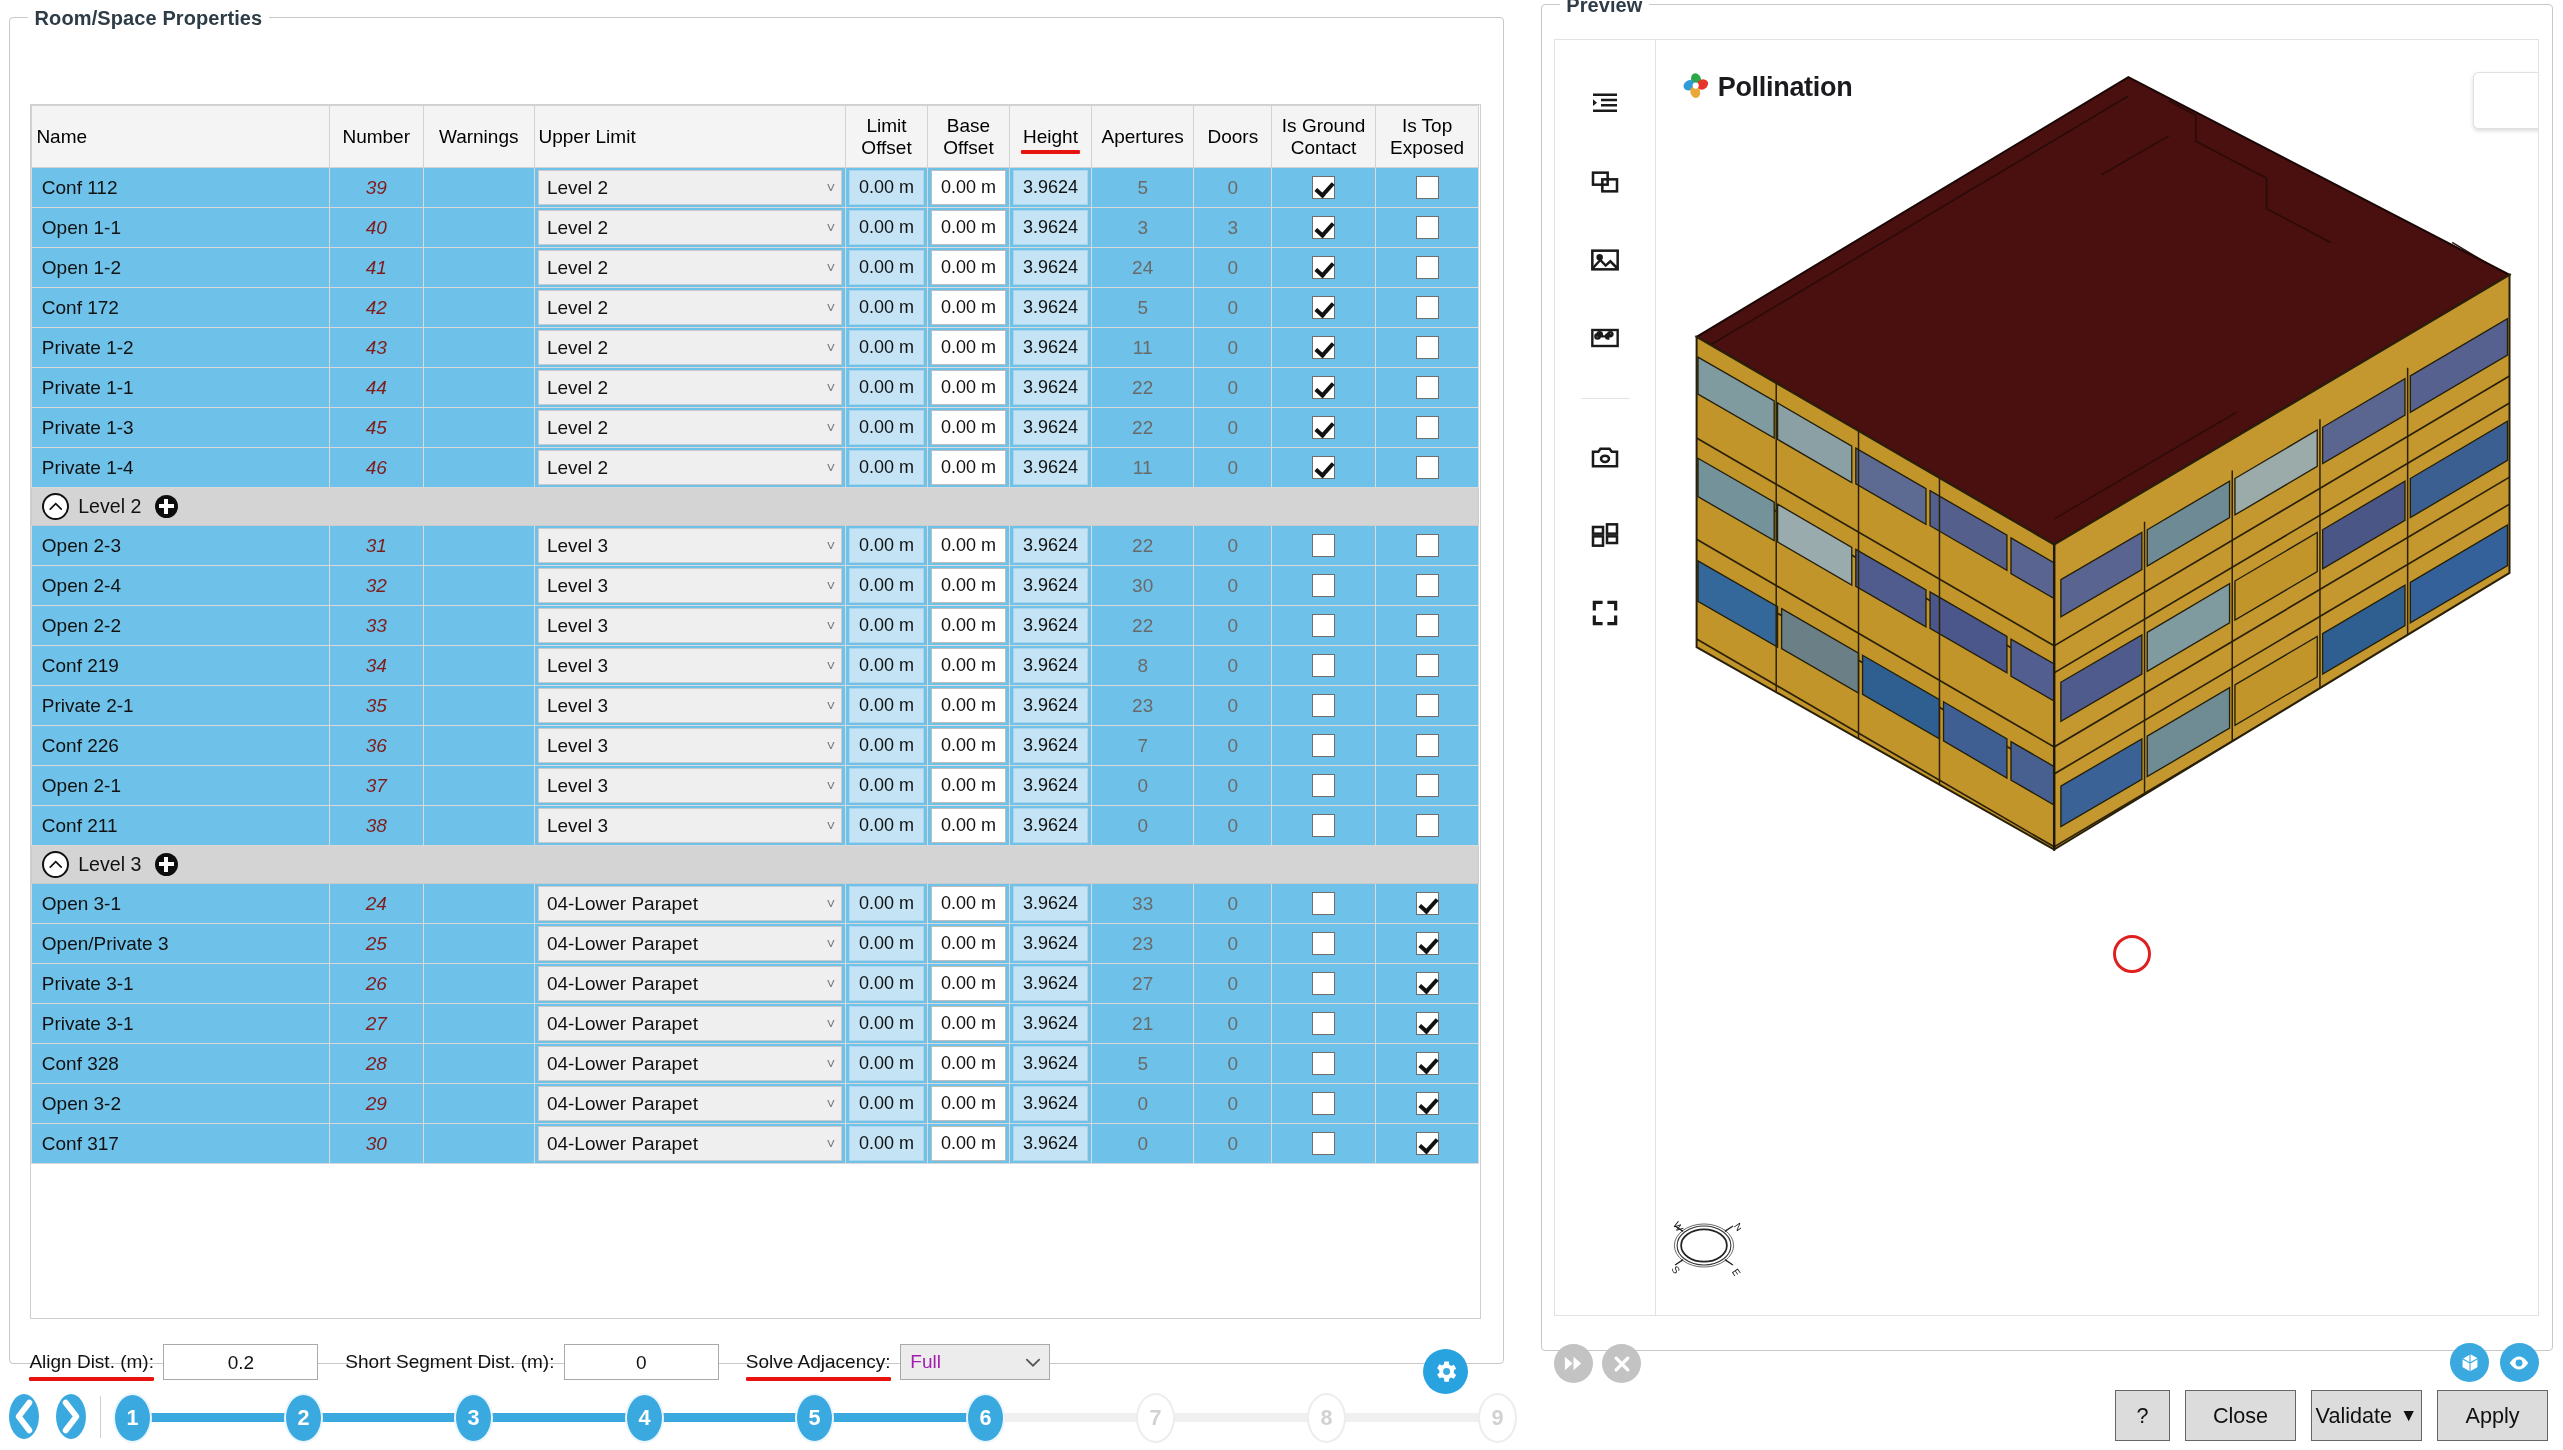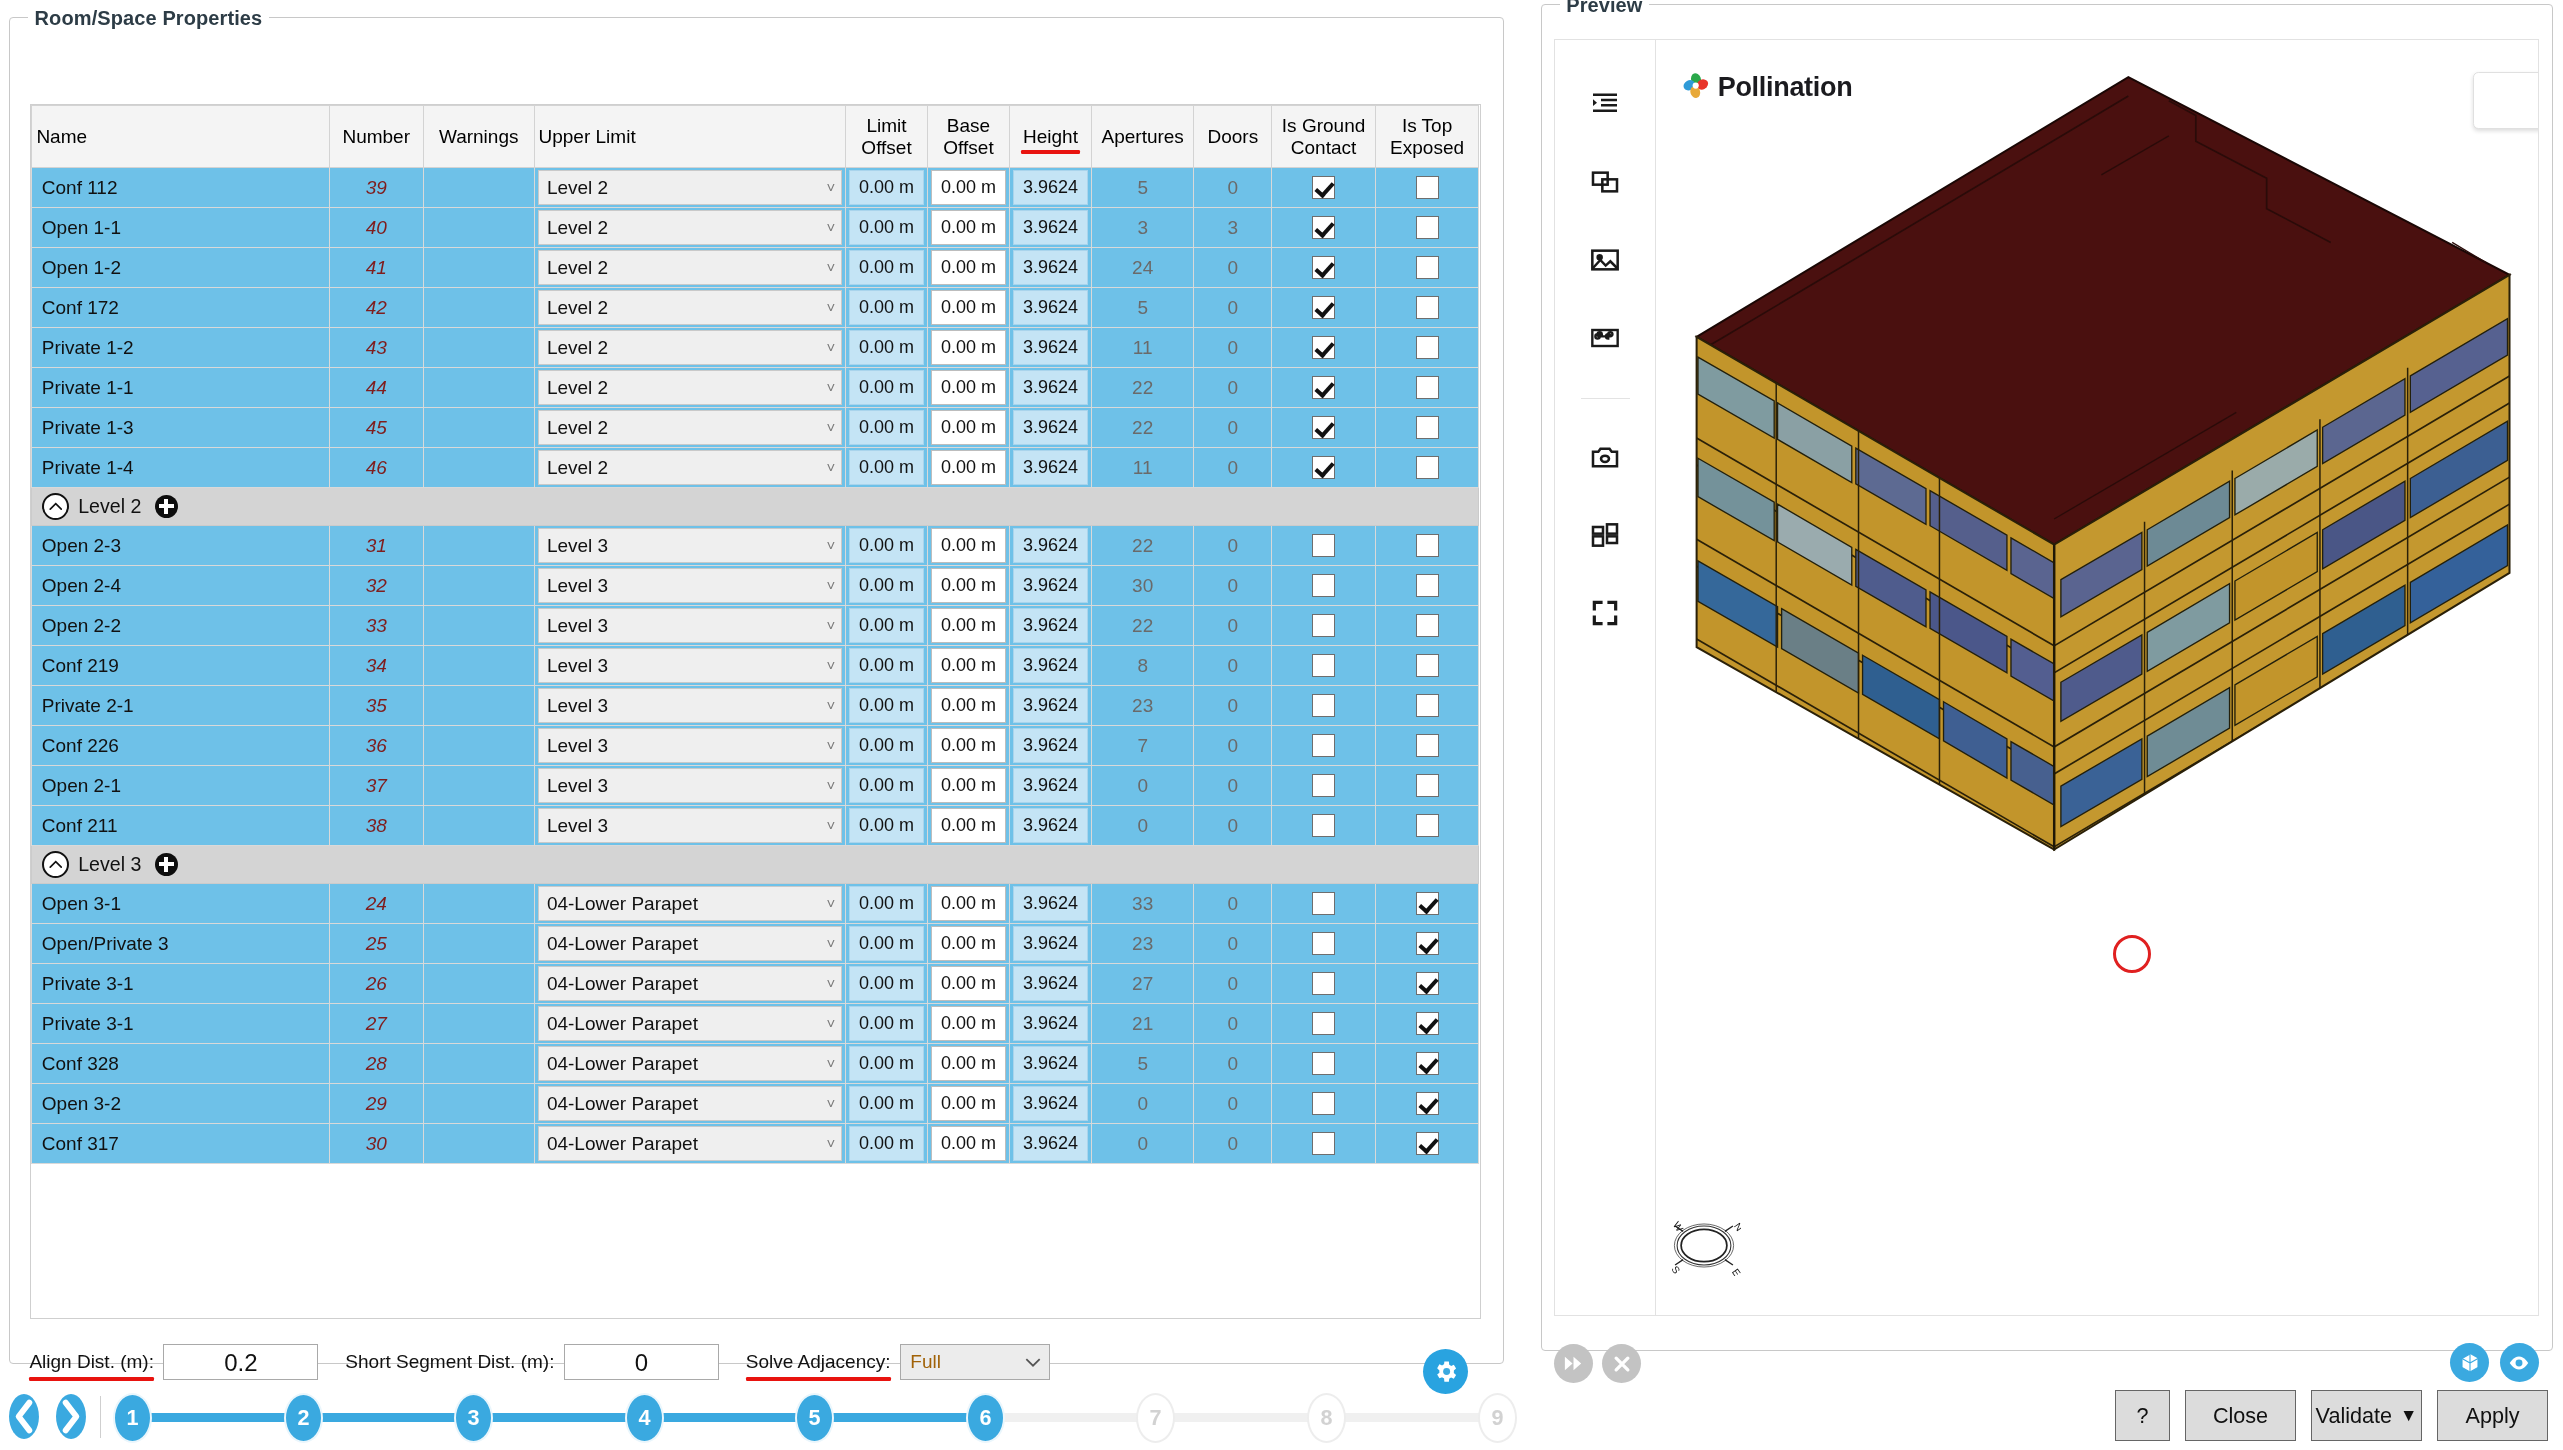--- a/index.html
+++ b/index.html
@@ -123,26 +123,26 @@
 
   
   .opts { position:absolute; left:19px; top:1324px; height:40px; display:flex; align-items:center; }
   .opt-label { font-size:19px; color:#111; position:relative; margin-right:9.4px; }
   .opt-label.underline::after {
     content:""; position:absolute; left:0; right:0; bottom:-8px; height:4px;
     background:#e8130f; border-radius:1.3px;
   }
   .opt-input {
     width:155px; height:36px; border:0.7px solid #a9a9a9; background:#fff;
-    text-align:center; font-size:24px; color:#111; line-height:35px;
+    text-align:center; font-size:19px; color:#111; line-height:35px;
     margin-right:27px;
   }
   .opt-select {
     width:150px; height:36px; border:0.7px solid #a9a9a9; background:#ececec;
-    font-size:19px; color:#a16207; display:flex; align-items:center;
+    font-size:19px; color:#a21caf; display:flex; align-items:center;
     justify-content:space-between; padding:0 8px 0 9.4px;
   }
   .gear {
     position:absolute; left:1423px; top:1343px; width:45px; height:45px;
     border-radius:50%; background:#29a3e0; display:flex; align-items:center;
     justify-content:center;
   }
 
   
   .preview-canvas {

